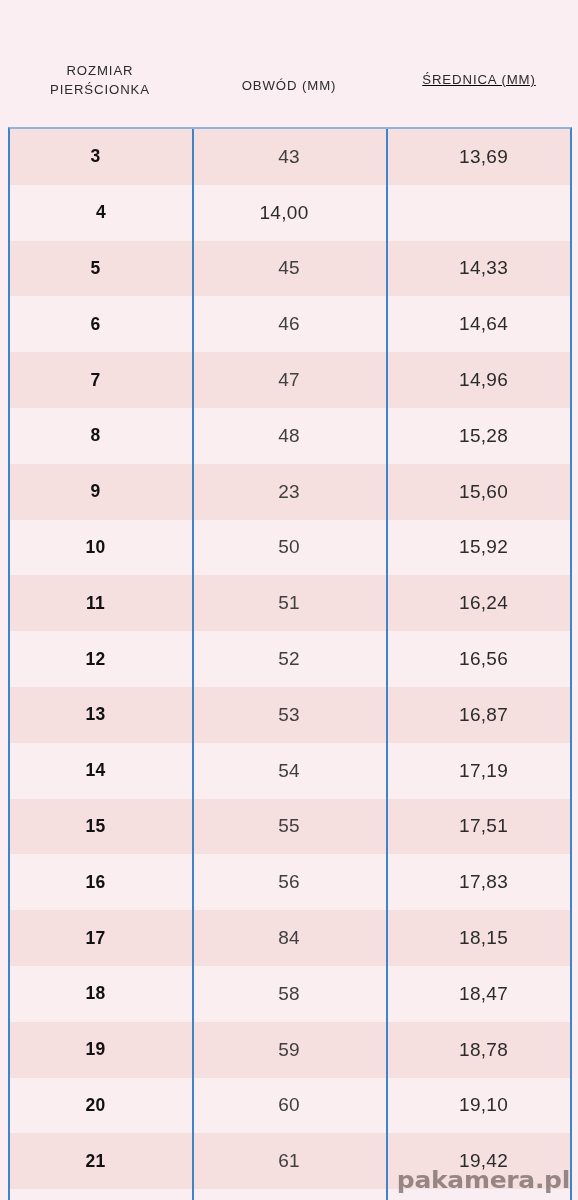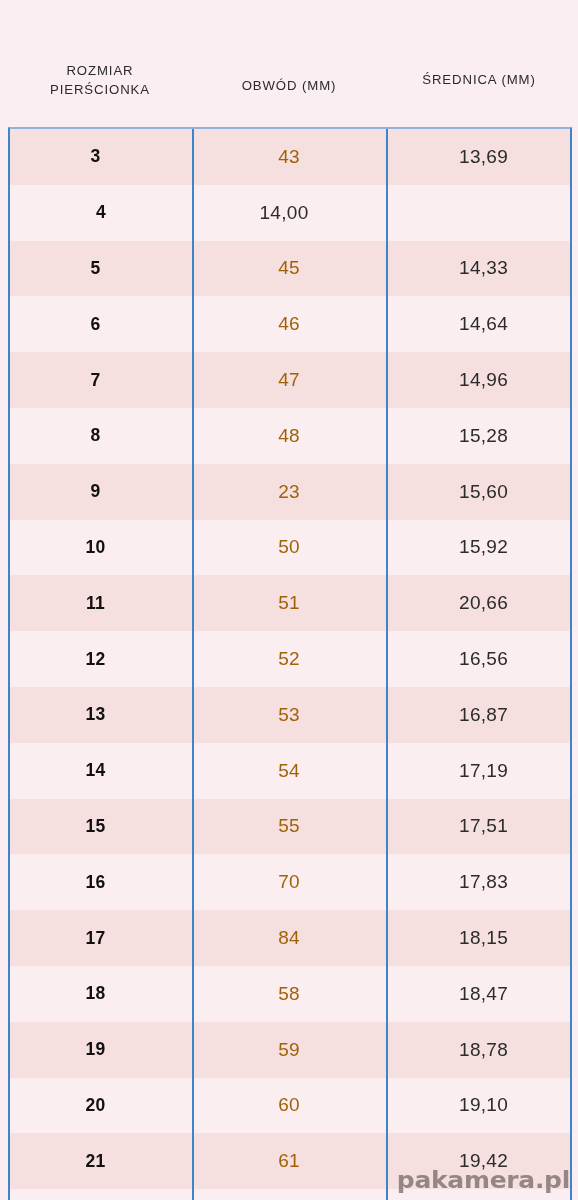--- a/index.html
+++ b/index.html
@@ -45,21 +45,21 @@
     display: flex;
     align-items: center;
     justify-content: center;
     text-align: center;
     height: 100%;
     box-sizing: border-box;
     padding-top: 6px;
   }
   .hcell-size   { width: 184px; }
   .hcell-circ   { width: 194px; margin-top: 12px; }
-  .hcell-diam   { width: 186px; }
+  .hcell-diam   { width: 186px; text-decoration: underline; }
 
   .hlabel {
     font-size: 13.2px;
     letter-spacing: 0.9px;
     color: #2b2b2b;
     line-height: 19px;
     font-weight: 400;
     white-space: pre-line;
   }
 
@@ -104,21 +104,21 @@
     width: 182px;
     font-weight: bold;
     font-size: 17.5px;
     color: #111111;
     letter-spacing: 0.2px;
   }
   .cell-circ {
     width: 230px;
     font-weight: 400;
     font-size: 19px;
-    color: #a16207;
+    color: #404040;
     letter-spacing: 0.3px;
   }
   .cell-diam {
     width: 184px;
     font-weight: 400;
     font-size: 19px;
     color: #2b2b2b;
     letter-spacing: 0.3px;
   }
 
@@ -206,21 +206,21 @@
           <div class="cell cell-diam">15,60</div>
         </div>
         <div class="row light">
           <div class="cell cell-size">10</div>
           <div class="cell cell-circ">50</div>
           <div class="cell cell-diam">15,92</div>
         </div>
         <div class="row dark">
           <div class="cell cell-size">11</div>
           <div class="cell cell-circ">51</div>
-          <div class="cell cell-diam">20,66</div>
+          <div class="cell cell-diam">16,24</div>
         </div>
         <div class="row light">
           <div class="cell cell-size">12</div>
           <div class="cell cell-circ">52</div>
           <div class="cell cell-diam">16,56</div>
         </div>
         <div class="row dark">
           <div class="cell cell-size">13</div>
           <div class="cell cell-circ">53</div>
           <div class="cell cell-diam">16,87</div>
@@ -230,21 +230,21 @@
           <div class="cell cell-circ">54</div>
           <div class="cell cell-diam">17,19</div>
         </div>
         <div class="row dark">
           <div class="cell cell-size">15</div>
           <div class="cell cell-circ">55</div>
           <div class="cell cell-diam">17,51</div>
         </div>
         <div class="row light">
           <div class="cell cell-size">16</div>
-          <div class="cell cell-circ">70</div>
+          <div class="cell cell-circ">56</div>
           <div class="cell cell-diam">17,83</div>
         </div>
         <div class="row dark">
           <div class="cell cell-size">17</div>
           <div class="cell cell-circ">84</div>
           <div class="cell cell-diam">18,15</div>
         </div>
         <div class="row light">
           <div class="cell cell-size">18</div>
           <div class="cell cell-circ">58</div>

